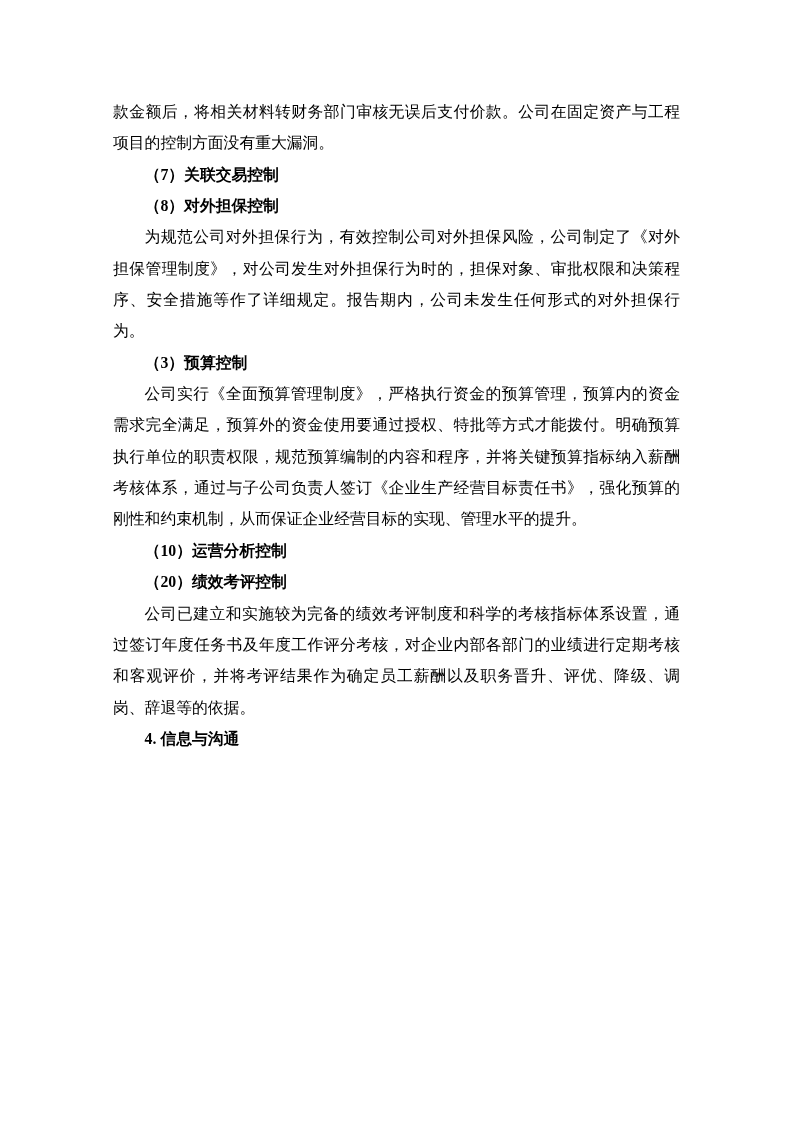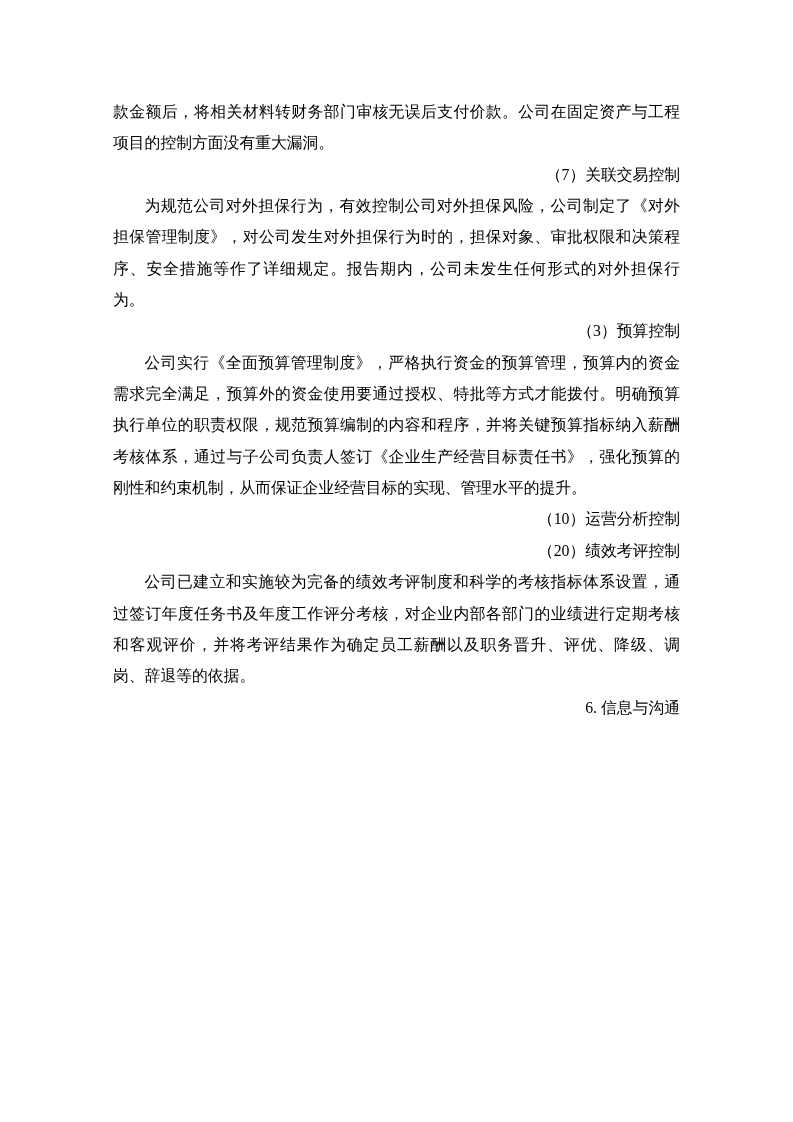--- a/index.html
+++ b/index.html
@@ -29,31 +29,33 @@
     margin: 0;
     padding: 0;
     text-indent: 2em;
     word-break: normal;
     overflow-wrap: break-word;
   }
   .content p.no-indent {
     text-indent: 0;
   }
   .content p.heading {
-    text-align: right;
+    text-align: left;
+    font-weight: bold;
   }
 </style>
 </head>
 <body>
 
 <div class="page">
   <div class="content">
     <p class="no-indent">款金额后，将相关材料转财务部门审核无误后支付价款。公司在固定资产与工程项目的控制方面没有重大漏洞。</p>
     <p class="heading">（7）关联交易控制</p>
+    <p class="heading">（8）对外担保控制</p>
     <p>为规范公司对外担保行为，有效控制公司对外担保风险，公司制定了《对外担保管理制度》，对公司发生对外担保行为时的，担保对象、审批权限和决策程序、安全措施等作了详细规定。报告期内，公司未发生任何形式的对外担保行为。</p>
     <p class="heading">（3）预算控制</p>
     <p>公司实行《全面预算管理制度》，严格执行资金的预算管理，预算内的资金需求完全满足，预算外的资金使用要通过授权、特批等方式才能拨付。明确预算执行单位的职责权限，规范预算编制的内容和程序，并将关键预算指标纳入薪酬考核体系，通过与子公司负责人签订《企业生产经营目标责任书》，强化预算的刚性和约束机制，从而保证企业经营目标的实现、管理水平的提升。</p>
     <p class="heading">（10）运营分析控制</p>
     <p class="heading">（20）绩效考评控制</p>
     <p>公司已建立和实施较为完备的绩效考评制度和科学的考核指标体系设置，通过签订年度任务书及年度工作评分考核，对企业内部各部门的业绩进行定期考核和客观评价，并将考评结果作为确定员工薪酬以及职务晋升、评优、降级、调岗、辞退等的依据。</p>
-    <p class="heading">6. 信息与沟通</p>
+    <p class="heading">4. 信息与沟通</p>
   </div>
 </div>
 
 </body></html>

